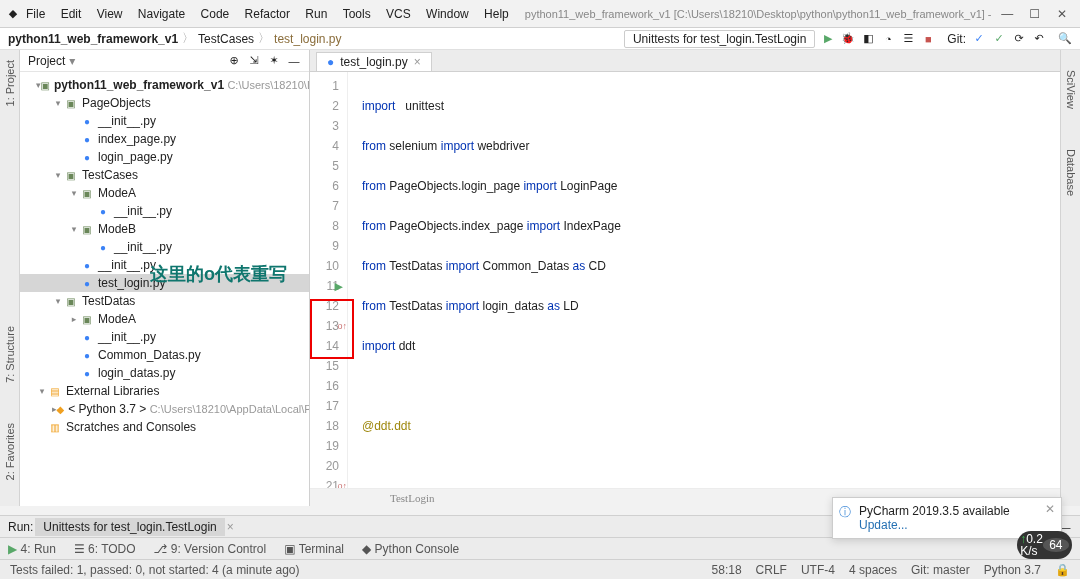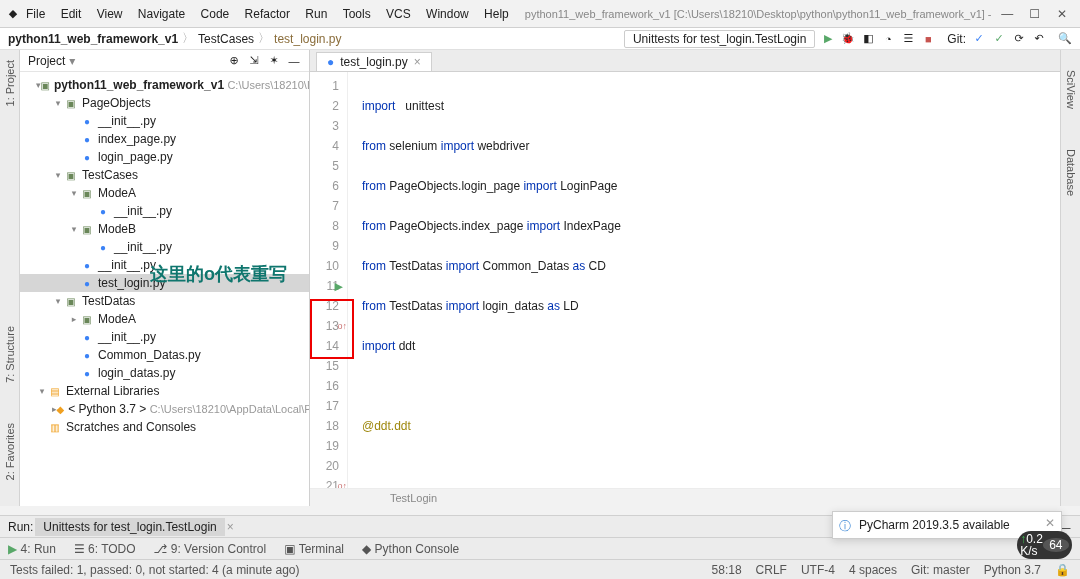--- a/index.html
+++ b/index.html
@@ -34,21 +34,21 @@
 .tab { background:#fff; border:1px solid #d0d0d0; border-bottom:none; padding:2px 10px; font-size:11px; display:flex; align-items:center; gap:6px; }
 .code { flex:1; display:flex; font-family:"JetBrains Mono","Consolas",monospace; font-size:13px; background:#fff; overflow:hidden; position:relative; }
 .gutter { width:38px; text-align:right; color:#999; padding:4px 8px 0 0; background:#fff; border-right:1px solid #eee; line-height:20px; position:relative; }
 .gline { height:20px; }
 .runarrow { position:absolute; right:-4px; color:#59a869; font-size:11px; }
 .ovr { position:absolute; right:-8px; font-size:9px; color:#c77; }
 .codearea { flex:1; padding:4px 0 0 14px; line-height:20px; white-space:pre; }
 .cl { height:20px; }
 .kw { color:#0033b3; } .dec { color:#9e880d; }
 .codebox { position:absolute; border:2px solid #e00; pointer-events:none; }
-.breadfoot { height:18px; border-top:1px solid #ececec; padding-left:80px; font-size:11px; color:#888; display:flex; align-items:center; }
+.breadfoot { height:18px; border-top:1px solid #ececec; padding-left:80px; font-size:11px; color:#888; display:flex; align-items:center;font-family:Liberation Serif, serif; }
 .rightstrip { width:20px; background:#ececec; border-left:1px solid #d3d3d3; display:flex; flex-direction:column; align-items:center; padding-top:20px; gap:40px; }
 .rightstrip span { writing-mode:vertical-rl; font-size:11px; color:#555; }
 .runbar { height:22px; background:#ececec; border-top:1px solid #d0d0d0; display:flex; align-items:center; padding:0 8px; font-size:11px; gap:2px;margin-top:9px; }
 .runbar .rtab { padding:2px 8px; }
 .runbar .rtab.act { background:#d6d6d6; }
 .statustabs { height:22px; background:#ececec; border-top:1px solid #d0d0d0; display:flex; align-items:center; padding:0 8px; font-size:11px; gap:18px; color:#555; }
 .statusbar { height:20px; background:#ececec; border-top:1px solid #d0d0d0; display:flex; align-items:center; padding:0 10px; font-size:11px; color:#555; }
 .statusbar .r { margin-left:auto; display:flex; gap:14px; }
 .notify { position:absolute; right:18px; bottom:40px; width:230px; background:#fff; border:1px solid #ccc; box-shadow:0 2px 8px rgba(0,0,0,.15); padding:6px 10px; font-size:11px; }
 .notify .nt { color:#222; } .notify .nl { color:#2470b3; }
@@ -317,20 +317,21 @@
     <span>Git: master</span>
     <span>Python 3.7</span>
     <span>🔒</span>
   </div>
 </div>
 
 <div class="notify">
   <span class="ni">ⓘ</span>
   <span class="nx">✕</span>
   <div class="nt" style="margin-left:16px;font-weight:normal">PyCharm 2019.3.5 available</div>
+  <div class="nl" style="margin-left:16px">Update...</div>
 </div>
 
 <div class="speed">
   <div style="line-height:1"><span style="color:#3fb950">↑</span><span>0.2</span><br><span>K/s</span></div>
   <div class="cir">
       <span>64</span>
     </div>
 </div>
 
 </body></html>

